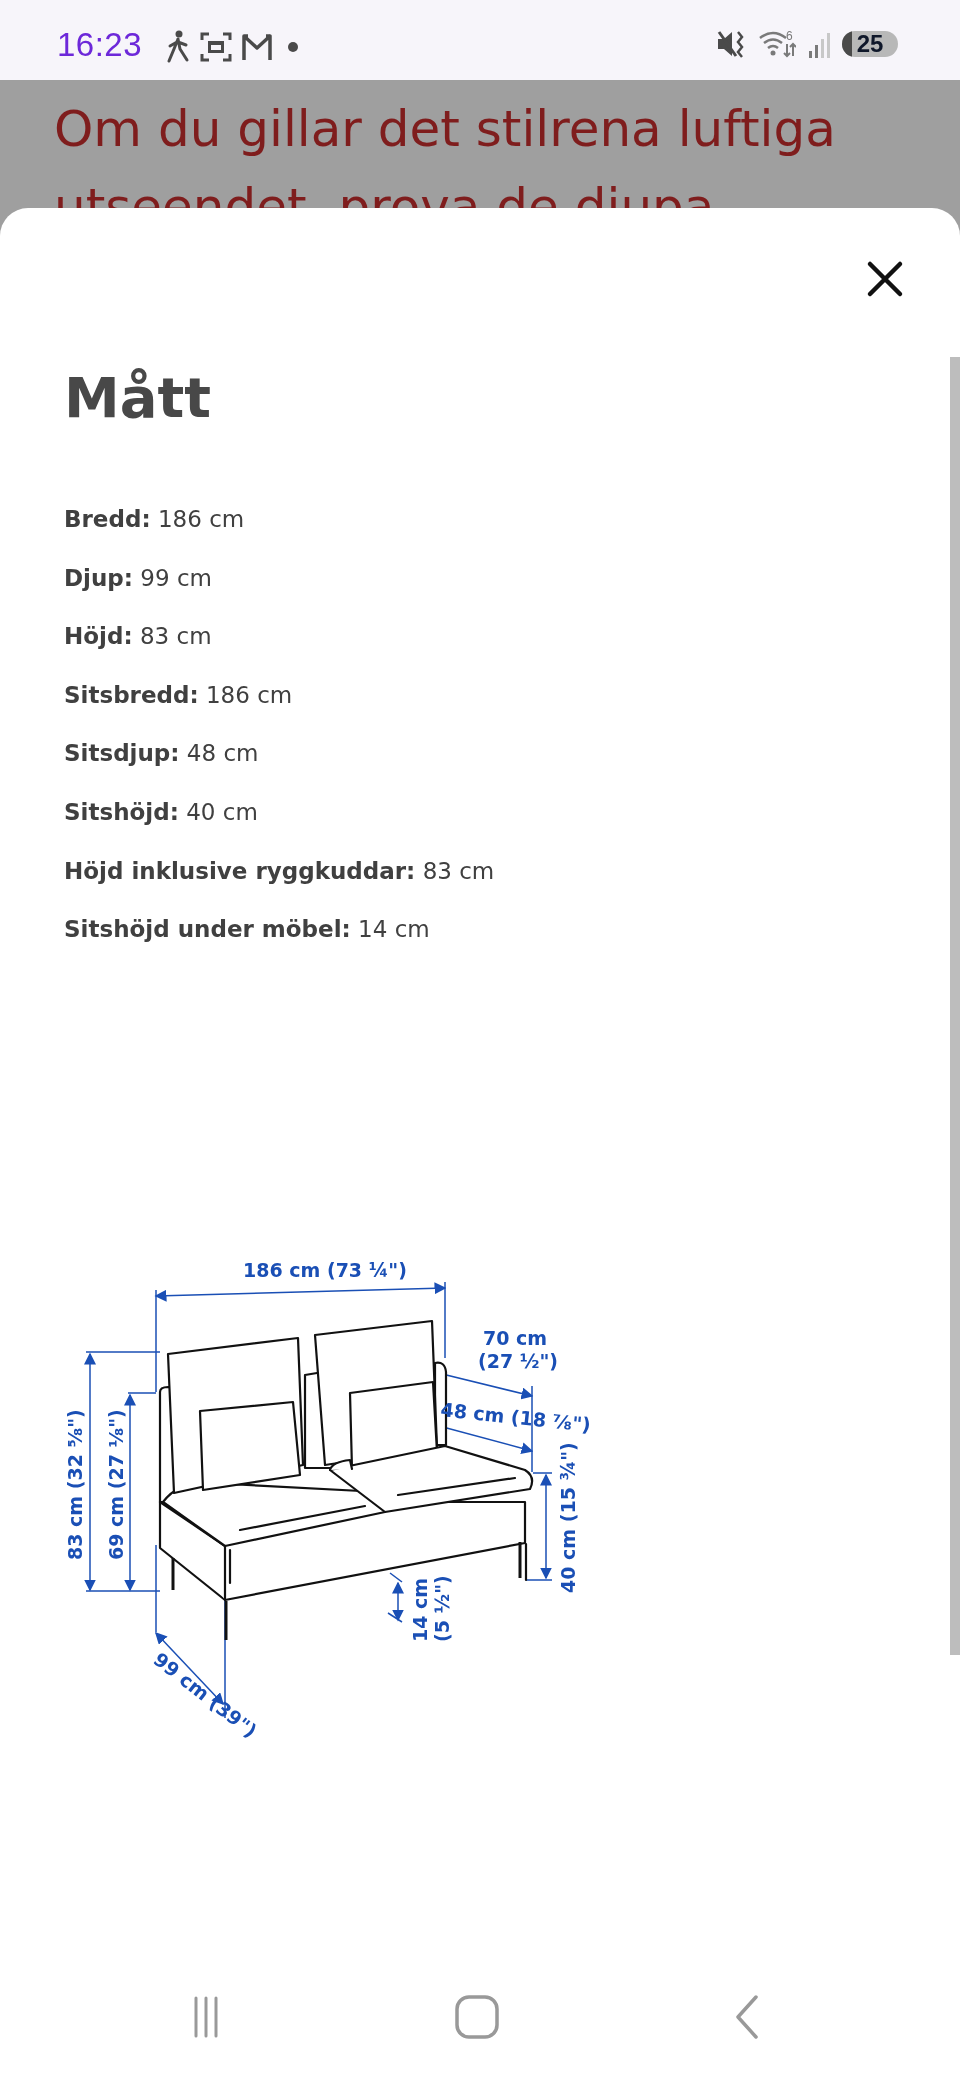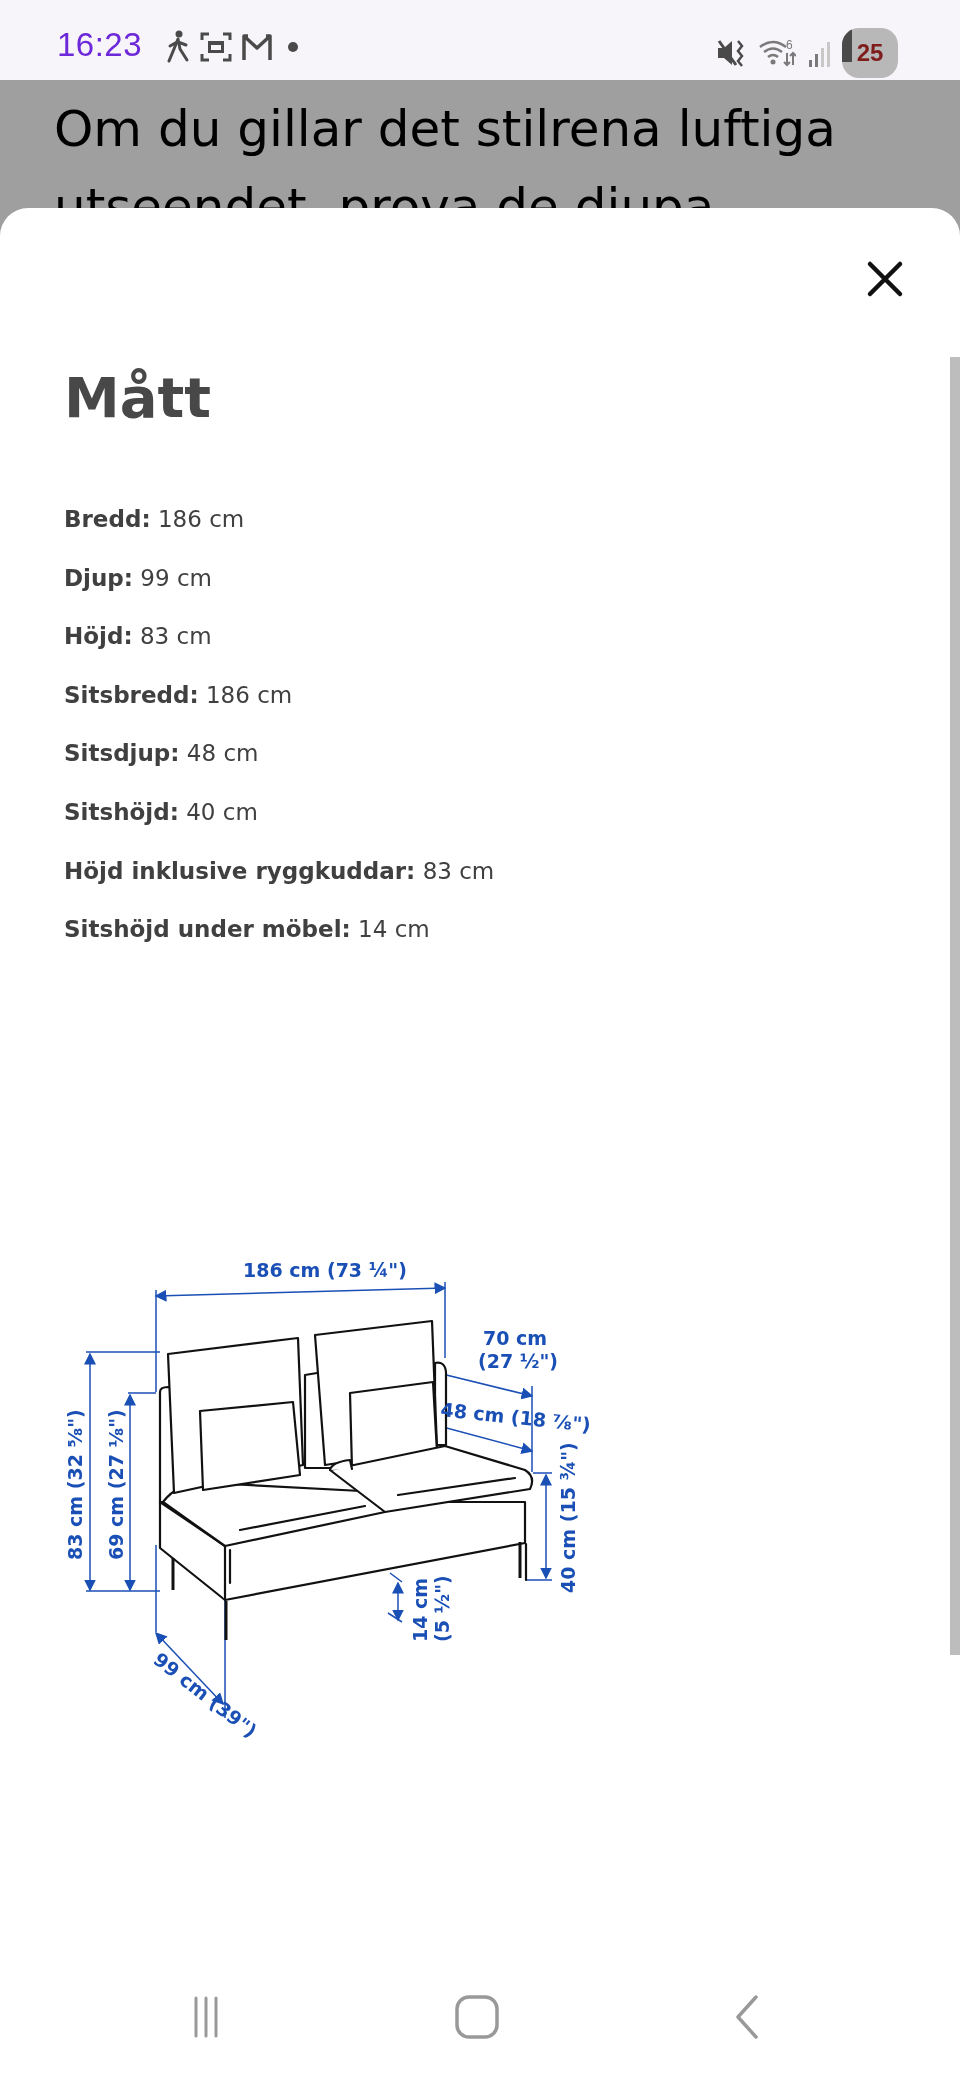--- a/index.html
+++ b/index.html
@@ -1,26 +1,26 @@
 <!DOCTYPE html>
 <html><head>
 <meta charset="utf-8">
 <style>
   * { box-sizing: border-box; margin: 0; padding: 0; }
   html, body { width: 960px; height: 2080px; overflow: hidden; background: #9f9f9f; font-family: "DejaVu Sans", "Liberation Sans", sans-serif; }
   .status-bar { position: absolute; left: 0; top: 0; width: 960px; height: 80px; background: #f7f5fa; color: #4a4a4a; }
   .status-time { position: absolute; left: 57px; top: 26px; font-size: 33px; font-family: "Liberation Sans", sans-serif; color: #6d28d9; letter-spacing: 0.5px; }
   .status-icons-left { position: absolute; left: 165px; top: 30px; display: flex; gap: 8px; align-items: center; }
   .status-icons-right { position: absolute; right: 62px; top: 28px; display: flex; gap: 12px; align-items: center; }
-  .battery { width: 56px; height: 50px; border-radius: 17px; background: #b8b8b8; color: #7f1d1d; font-size: 24px; font-weight: bold; font-family: "Liberation Sans", sans-serif; display: flex; align-items: center; justify-content: center; position: relative; overflow: hidden; }
+  .battery { width: 56px; height: 26px; border-radius: 17px; background: #b8b8b8; color: #0f172a; font-size: 24px; font-weight: bold; font-family: "Liberation Sans", sans-serif; display: flex; align-items: center; justify-content: center; position: relative; overflow: hidden; }
   .battery .dark { position: absolute; left: 0; top: 0; width: 10px; height: 34px; background: #4a4a4a; }
   .battery span { position: relative; }
 
   .bg-page { position: absolute; left: 0; top: 80px; width: 960px; height: 130px; background: #9f9f9f; overflow: hidden; }
-  .bg-text { position: absolute; left: 54px; top: 10px; font-size: 50px; line-height: 78px; color: #000000; width: 880px; font-family: "DejaVu Sans", sans-serif; font-weight: normal; }
+  .bg-text { position: absolute; left: 54px; top: 10px; font-size: 50px; line-height: 78px; color: #7f1d1d; width: 880px; font-family: "DejaVu Sans", sans-serif; font-weight: normal; }
 
   .sheet { position: absolute; left: 0; top: 208px; width: 960px; height: 1872px; background: #fff; border-radius: 28px 28px 0 0; }
   .close-btn { position: absolute; left: 862px; top: 256px; width: 46px; height: 46px; }
   .scrollbar { position: absolute; left: 950px; top: 357px; width: 10px; height: 1298px; background: #bdbdbd; }
 
   .title { position: absolute; left: 64px; top: 365px; font-size: 56px; font-weight: bold; color: #484848; font-family: "DejaVu Sans", sans-serif; text-align: right; }
   .specs { position: absolute; left: 64px; top: 490px; }
   .spec-row { height: 58.6px; font-size: 23px; color: #404040; line-height: 58.6px; white-space: nowrap; }
   .spec-row b { font-weight: bold; }
 

